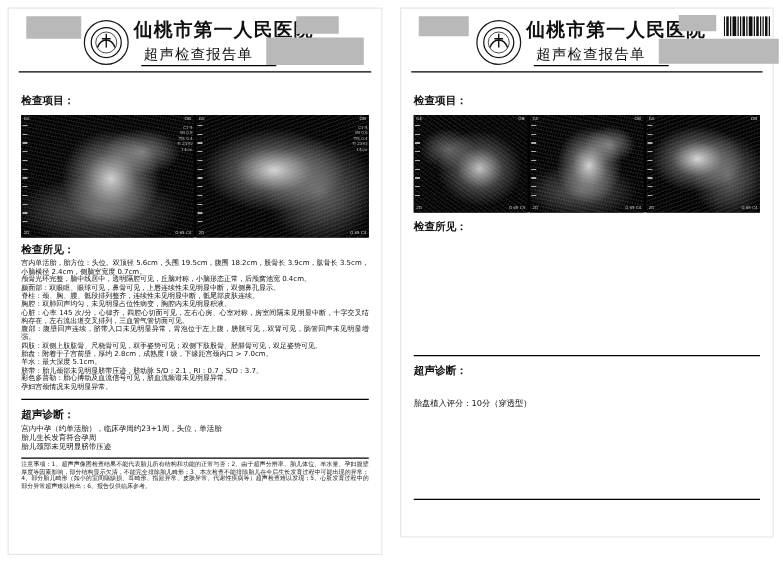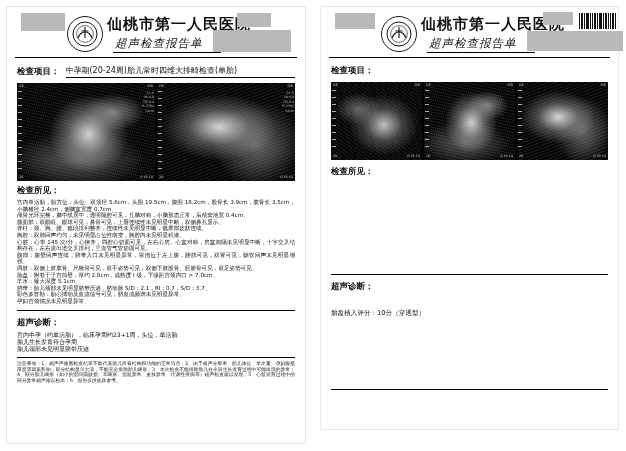--- a/index.html
+++ b/index.html
@@ -45,42 +45,41 @@
     position:absolute;left:92px;top:4px;
     font-family:"DejaVu Sans", sans-serif;
     font-size:15px;font-weight:bold;color:#111;
     letter-spacing:1px;
     white-space:nowrap;
   }
   .rpt{
     position:absolute;left:100px;top:25px;
     font-size:11.5px;color:#111;letter-spacing:1px;
     white-space:nowrap;
-    font-style:italic;
   }
   .rpt-underline{
     position:absolute;left:98px;top:41px;width:108px;height:1px;background:#000;
   }
   .redact{
     position:absolute;
     background:#b9b9b9;
     filter:blur(0.4px);
   }
   .barcode{
     position:absolute;
     display:flex;align-items:stretch;gap:1px;
     overflow:hidden;
   }
   .barcode i{display:block;background:#111;}
 
   
   .field-row{
-    margin:7px 10px 0 10px;
+    margin:17px 10px 0 10px;
     font-size:8px;color:#111;
-    display:flex;align-items:flex-end;
+    display:flex;
     white-space:nowrap;
   }
   .field-label{font-weight:bold;font-size:8.5px;}
   .field-value{
     margin-left:6px;
     border-bottom:1px solid #000;
     flex:1;
     padding-bottom:1px;
     font-size:8px;
   }
@@ -181,21 +180,20 @@
       <div class="hosp">仙桃市第一人民医院</div>
       <div class="rpt">超声检查报告单</div>
       <div class="rpt-underline"></div>
       <div class="redact" style="left:6px;top:2px;width:44px;height:18px;"></div>
       <div class="redact" style="left:222px;top:2px;width:34px;height:14px;"></div>
       <div class="redact" style="left:198px;top:19px;width:78px;height:22px;"></div>
     </div>
 
     <div class="field-row">
       <span class="field-label">检查项目：</span>
-      <span class="field-value">中孕期(20-24周)胎儿常时四维大排畸检查(单胎)</span>
     </div>
 
     <div class="img-strip" style="height:98px;">
       <div class="usimg">
         <div class="noise"></div>
         <div class="scale"></div>
         <div class="topbar">
           <span>GE</span>
           <span>OB</span>
         </div>

